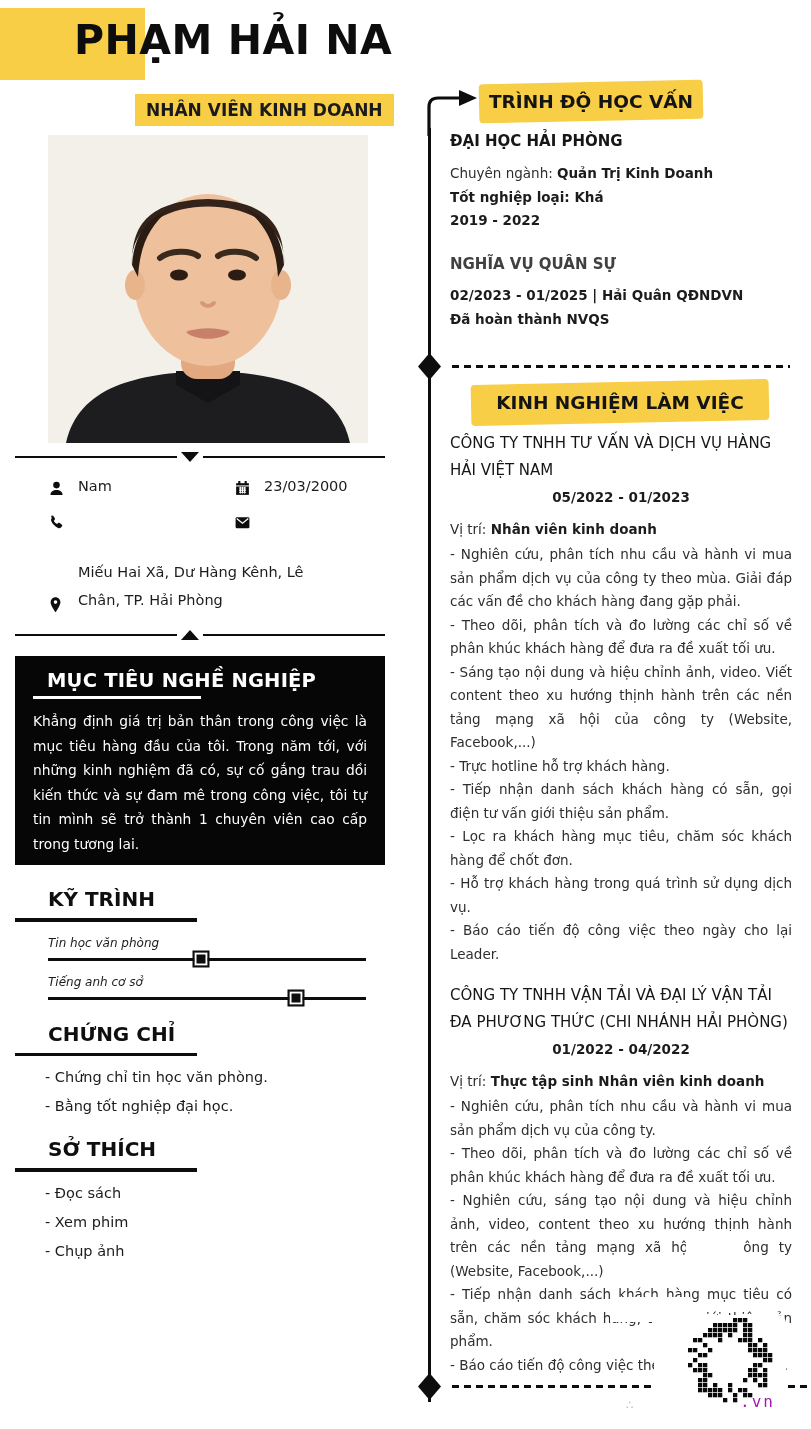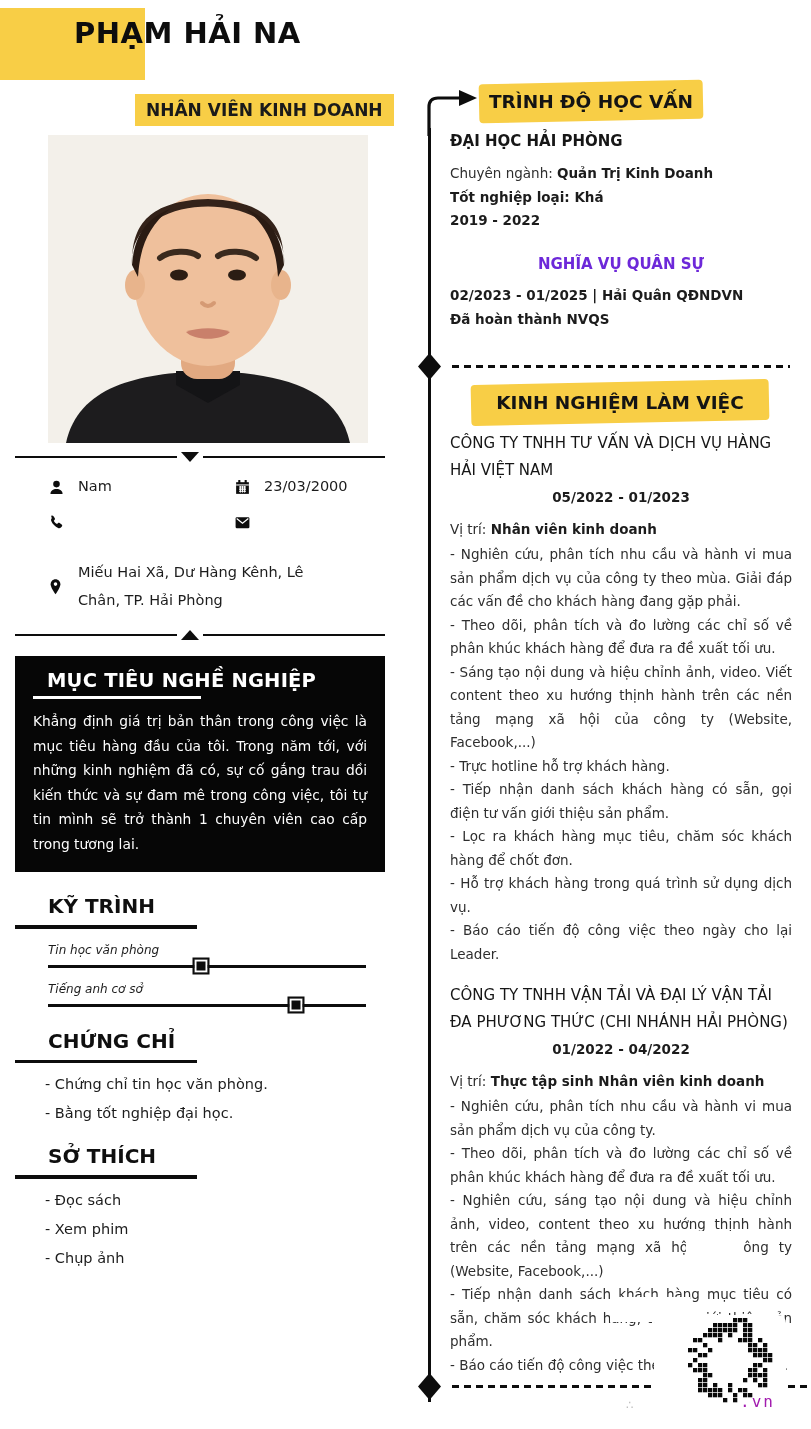--- a/index.html
+++ b/index.html
@@ -3,45 +3,45 @@
 <meta charset="utf-8">
 <style>
   html,body{margin:0;padding:0;background:#fff;}
   .page{position:relative;width:811px;height:1429px;background:#fff;overflow:hidden;
         font-family:"DejaVu Sans","Liberation Sans",sans-serif;color:#1c1c1c;}
 
   
   .left-col{position:absolute;left:0;top:0;width:400px;}
   .name-wrap{position:relative;height:88px;}
   .name-accent{position:absolute;left:0;top:8px;width:145px;height:72px;background:var(--accent);}
-  .name{position:absolute;left:74px;top:16px;font-size:29px;font-weight:800;letter-spacing:.5px;
+  .name{position:absolute;left:74px;top:16px;font-size:41px;font-weight:800;letter-spacing:.5px;
         color:#0d0d0d;white-space:nowrap;margin:0;}
   .job-title{display:inline-block;margin:6px 0 0 135px;background:var(--accent);
              padding:6px 11px;font-size:17px;font-weight:700;color:#1a1a1a;}
   .photo{margin:9px 0 0 48px;width:320px;height:308px;display:block;}
 
   .tri-divider{display:flex;align-items:center;margin:9px 15px 0 15px;}
   .tri-divider .seg{height:2.5px;background:#0d0d0d;flex:1;}
   .tri-divider .seg.l{flex:0 0 162px;}
   .tri {width:0;height:0;margin:0 4px;}
   .tri.down{border-left:9px solid transparent;border-right:9px solid transparent;border-top:10px solid #0d0d0d;}
   .tri.up{border-left:9px solid transparent;border-right:9px solid transparent;border-bottom:10px solid #0d0d0d;}
 
   .info{margin:14px 15px 0 15px;font-size:14.5px;}
   .info-row{display:flex;margin-bottom:16px;}
-  .info-cell{display:flex;align-items:center;width:50%;}
+  .info-cell{display:flex;align-items:flex-end;width:50%;}
   .info-cell .ic{flex:0 0 17px;margin:1px 13px 0 33px;}
   .info-cell.right .ic{margin-left:34px;}
   .info-cell .val{line-height:21px;}
   .info-row.addr{margin-top:28px;}
   .info-row.addr .info-cell{width:100%;}
   .info-row.addr .val{width:255px;line-height:28px;}
   .ic svg{display:block;}
 
-  .objective{margin:16px 15px 0 15px;background:#060606;color:#fff;padding:13px 18px 16px 18px;}
+  .objective{margin:16px 15px 0 15px;background:#060606;color:#fff;padding:13px 18px 9px 18px;}
   .objective h2{margin:0 0 4px 14px;font-size:19.5px;font-weight:800;letter-spacing:.2px;}
   .objective .obj-rule{width:168px;height:3px;background:#fff;margin:0 0 10px 0;}
   .objective p{margin:0;font-size:13.8px;line-height:24.5px;text-align:justify;color:#fdfdfd;}
 
   .sec{margin:22px 15px 0 15px;}
   .sec-h{position:relative;margin:0 0 0 33px;font-size:20px;font-weight:800;color:#0f0f0f;}
   .sec-rule{width:182px;height:3.5px;background:#0d0d0d;margin:7px 0 0 0;}
 
   .skill{margin:14px 0 0 33px;}
   .skill-label{font-size:12px;margin-bottom:8px;font-style:italic;}
@@ -70,21 +70,21 @@
   .exp{top:385px;}
   .hl-head{position:relative;background:var(--accent);text-align:center;font-weight:800;
            font-size:18.5px;color:#141414;}
   .hl-head::before{content:'';position:absolute;inset:-3px -4px;background:var(--accent);
                    transform:rotate(-1.2deg);z-index:0;border-radius:4px;}
   .hl-head span{position:relative;z-index:1;}
   .edu .hl-head{width:216px;margin:0 0 12px 33px;height:33px;line-height:33px;}
   .exp .hl-head{width:290px;margin:0 0 10px 25px;height:35px;line-height:35px;}
   .b{font-weight:700;color:#1c1c1c;}
   .school{font-size:15px;font-weight:700;color:#161616;margin:2px 0 10px 0;line-height:22px;}
-  .mil-title{font-size:15px;font-weight:700;color:#6d28d9;margin:20px 0 8px 0;text-align:center;}
+  .mil-title{font-size:15px;font-weight:700;color:#404040;margin:20px 0 8px 0;}
   .company{font-size:15px;font-weight:400;color:#161616;line-height:27px;margin:2px 0 2px 0;}
   .period{font-weight:700;color:#1c1c1c;text-align:center;margin:2px 0 8px 0;}
   .pos-line{margin-bottom:2px;}
   .duty{text-align:justify;}
   .job2{margin-top:16px;}
 
   
   .patch{position:absolute;background:#fff;}
   .patch-a{left:610px;top:1297px;width:80px;height:25px;}
   .patch-c{left:686px;top:1231px;width:57px;height:25px;}

